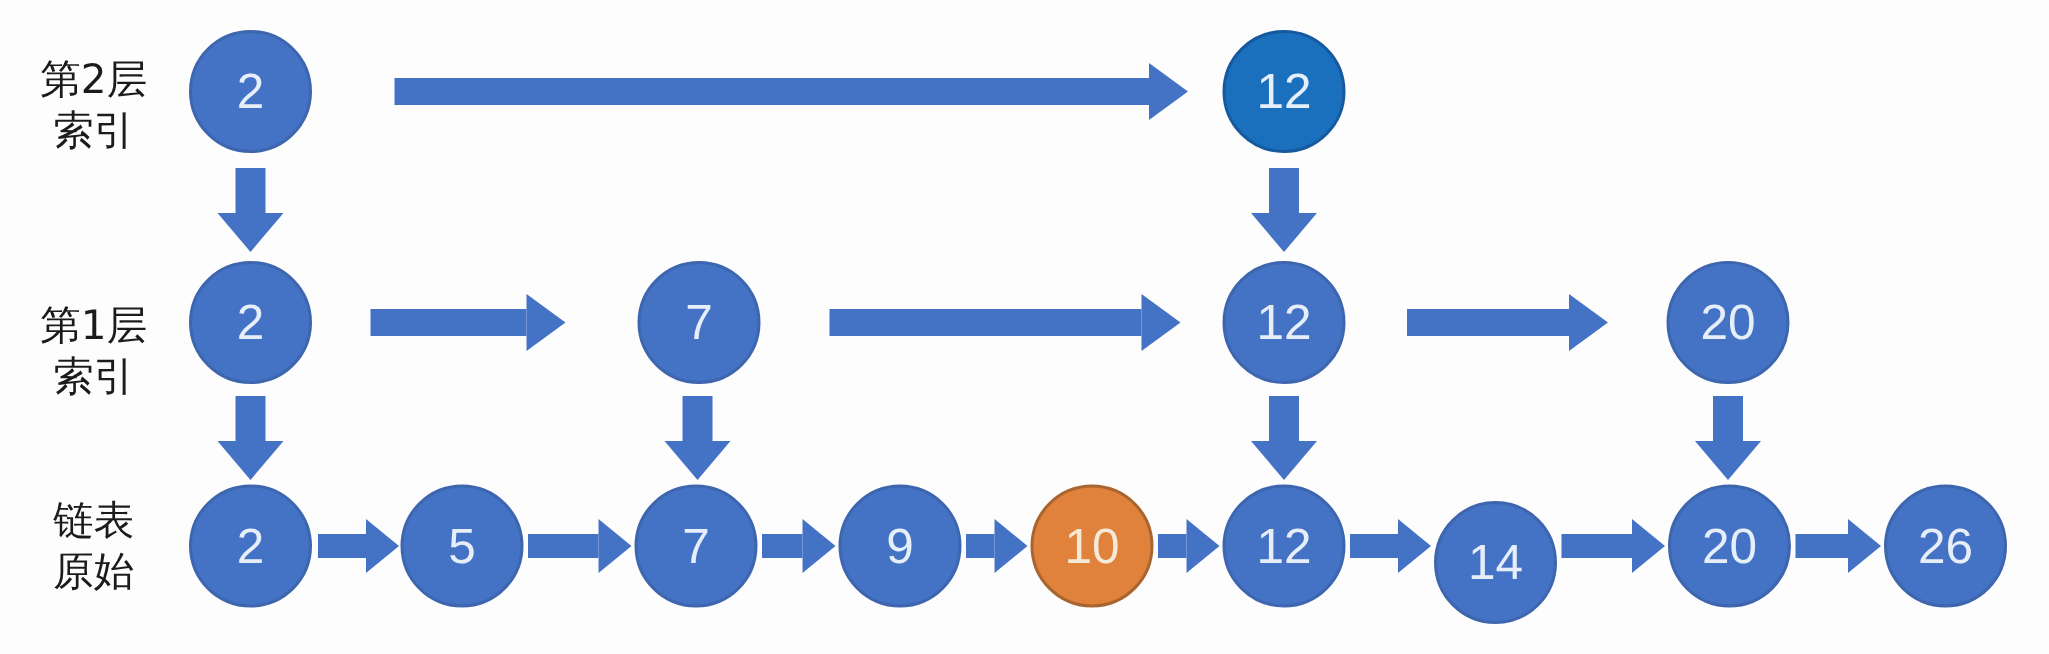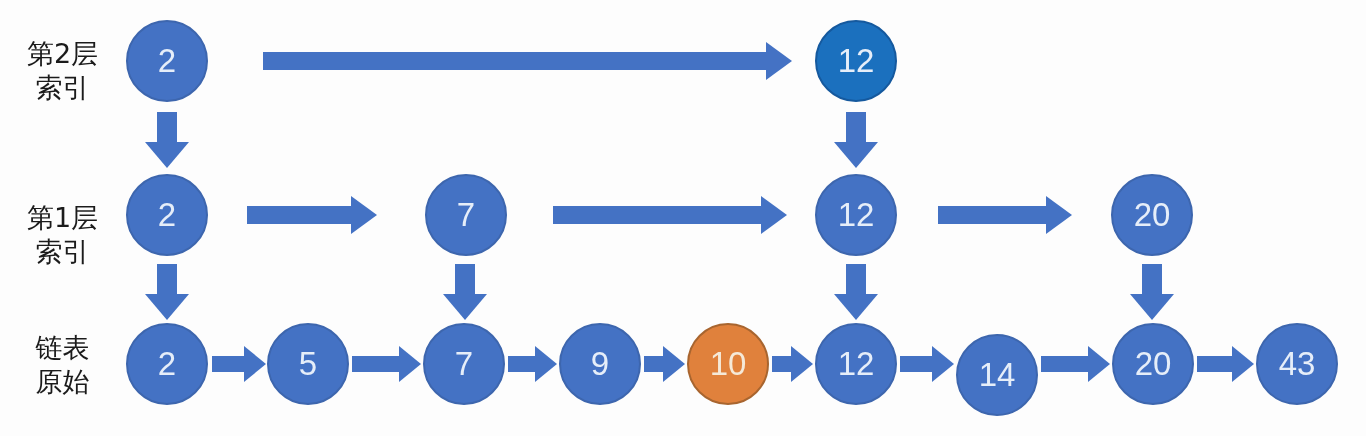--- a/index.html
+++ b/index.html
@@ -151,16 +151,16 @@
   <div class="ar-h ar-h--sm" style="left:900px;top:356px;width:32px"></div>
   <div class="node" style="left:956px;top:334px">
     <span class="num">14</span>
   </div>
   <div class="ar-h ar-h--sm" style="left:1041px;top:356px;width:47px"></div>
   <div class="node" style="left:1112px;top:323px">
     <span class="num">20</span>
   </div>
   <div class="ar-h ar-h--sm" style="left:1197px;top:356px;width:35px"></div>
   <div class="node" style="left:1256px;top:323px">
-    <span class="num">43</span>
+    <span class="num">26</span>
   </div>
 
 </div>
 
 </body></html>

